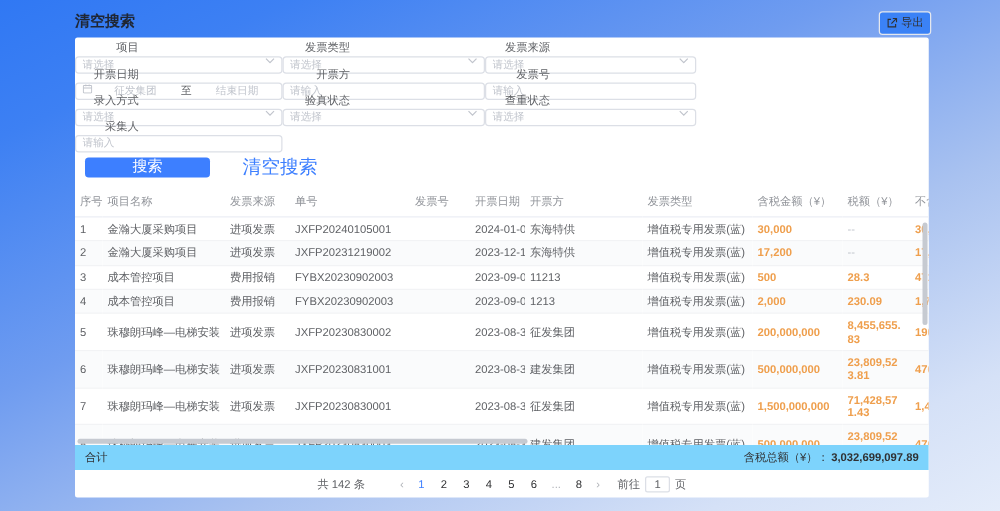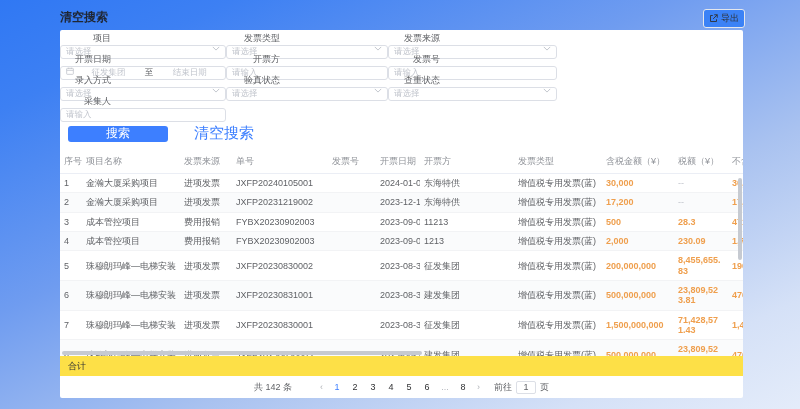--- a/index.html
+++ b/index.html
@@ -35,21 +35,21 @@
   table{border-collapse:collapse;table-layout:fixed;width:748px;font-size:9px;}
   th{color:#909399;font-weight:normal;text-align:left;padding:5px 4px;border-bottom:1px solid #ebeef5;
     white-space:nowrap;overflow:hidden;margin-top:48px;}
   td{color:#606266;padding:4px 4px;border-bottom:1px solid #f2f3f5;white-space:nowrap;overflow:hidden;line-height:1.15;}
   td.amount{color:var(--amount);white-space:normal;word-break:break-all;font-weight:bold;}
   td.muted{color:#c0c4cc;}
   tbody tr:nth-child(even){background:#fafbfc;}
   .v-thumb{position:absolute;right:1px;top:28px;width:4px;height:82px;background:#c6cad1;border-radius:2px;}
   .h-thumb{position:absolute;left:2px;bottom:1px;width:360px;height:4px;background:#c6cad1;border-radius:2px;}
   
-  .summary{height:20px;background:#fde047;display:flex;align-items:center;font-size:9px;color:#303133;flex:none;}
+  .summary{height:20px;background:#7dd3fc;display:flex;align-items:center;font-size:9px;color:#303133;flex:none;}
   .summary .sum-label{padding-left:8px;}
   .sum-right{margin-left:auto;display:flex;gap:18px;padding-right:8px;}
   .sum-item{display:flex;align-items:center;gap:2px;}
   .sum-item b{font-weight:bold;}
   
   .pager{height:22px;display:flex;align-items:center;justify-content:center;gap:6px;font-size:9px;color:#606266;flex:none;}
   .pg-total{margin-right:20px;}
   .pg-arrow{color:#b0b3b8;cursor:pointer;padding:0 2px;}
   .pg-page{min-width:12px;text-align:center;color:#303133;cursor:pointer;}
   .pg-page.active{color:var(--accent);}
@@ -330,20 +330,24 @@
           </tr>
         </tbody>
     </table>
     <div class="v-thumb"></div>
     <div class="h-thumb"></div>
   </div>
 
   <div class="summary">
     <span class="sum-label">合计</span>
     <div class="sum-right">
+      <span class="sum-item">
+        <span>含税总额（¥）：</span>
+        <b>3,032,699,097.89</b>
+      </span>
     </div>
   </div>
 
   <div class="pager">
     <span class="pg-total">共 142 条</span>
     <span class="pg-arrow">‹</span>
     <span id="pg-pages" style="display:flex;gap:6px;">
         <span class="pg-page active">1</span>
         <span class="pg-page">2</span>
         <span class="pg-page">3</span>

